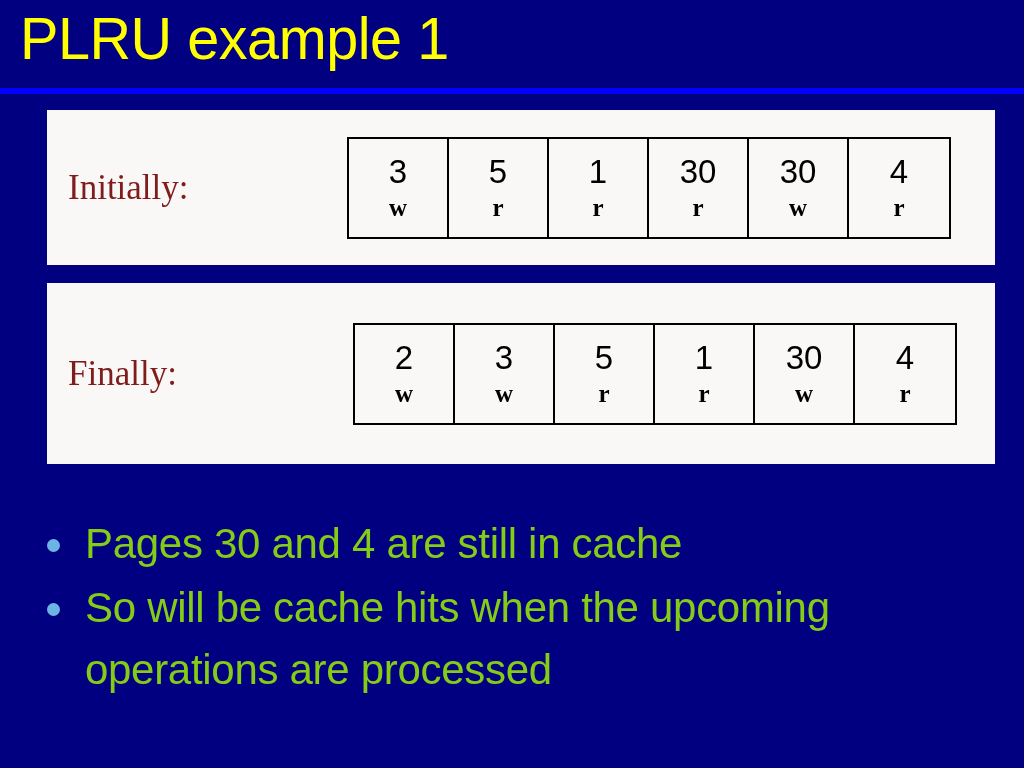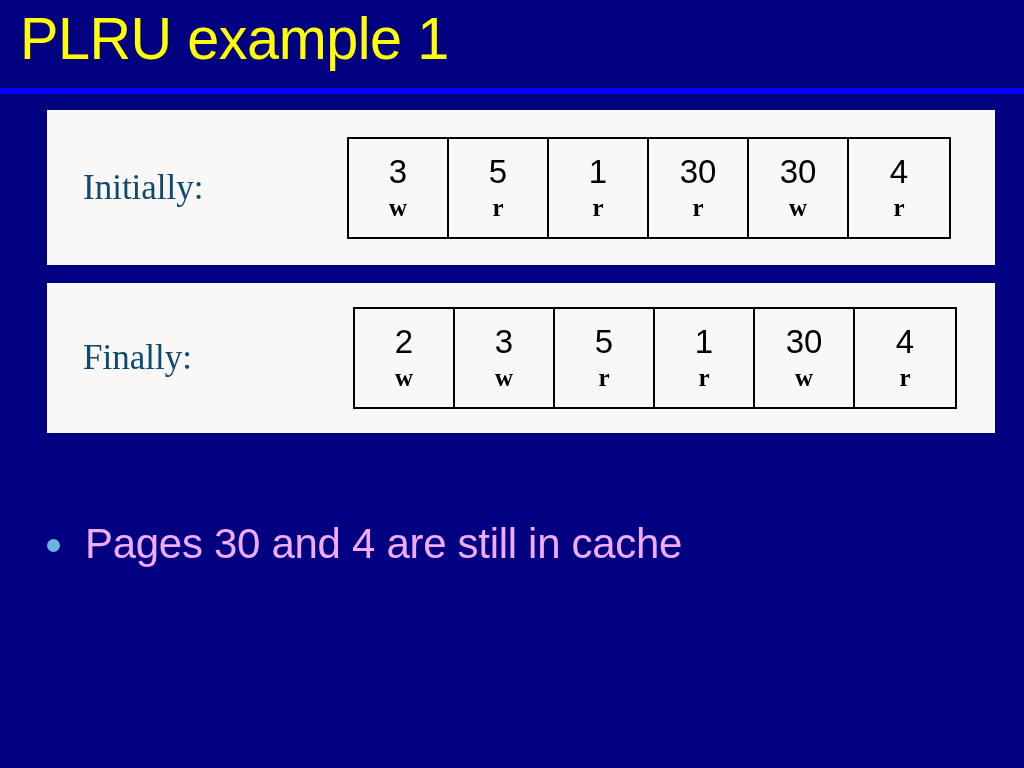--- a/index.html
+++ b/index.html
@@ -47,37 +47,37 @@
     left: 47px;
     width: 948px;
     background: #FAF7F7;
   }
   #panel-initially {
     top: 110px;
     height: 155px;
   }
   #panel-finally {
     top: 283px;
-    height: 150px;
+    height: 181px;
   }
 
   .panel-row {
     position: relative;
     height: 100%;
   }
 
   .row-label {
     position: absolute;
-    left: 36px;
+    left: 21px;
     top: 50%;
     transform: translateY(-50%);
     font-family: "Liberation Serif", serif;
     font-size: 35px;
     line-height: 40px;
-    color: #0c4a6e;
+    color: #7f1d1d;
     white-space: nowrap;
   }
 
   
   .cell-strip {
     position: absolute;
     top: 50%;
     transform: translateY(-50%);
     display: flex;
     border: 2px solid #000000;
@@ -129,21 +129,21 @@
     top: 513px;
     width: 940px;
     list-style: none;
     margin: 0;
     padding: 0;
   }
   .bullet-item {
     position: relative;
     padding-left: 45px;
     margin-bottom: 2px;
-    color: #f0abfc;
+    color: #84cc16;
     font-family: "Liberation Sans", sans-serif;
     font-size: 42px;
     line-height: 62px;
     font-weight: 400;
     letter-spacing: -0.3px;
   }
   .bullet-marker {
     position: absolute;
     left: 7px;
     top: 26px;
@@ -225,13 +225,17 @@
       </div>
     </div>
   </div>
 </div>
 
 <ul id="bullet-list">
   <li class="bullet-item">
     <span class="bullet-marker"></span>
     <span class="bullet-text">Pages 30 and 4 are still in cache</span>
   </li>
+  <li class="bullet-item">
+    <span class="bullet-marker"></span>
+    <span class="bullet-text">So will be cache hits when the upcoming operations are processed</span>
+  </li>
 </ul>
 
 </body></html>

